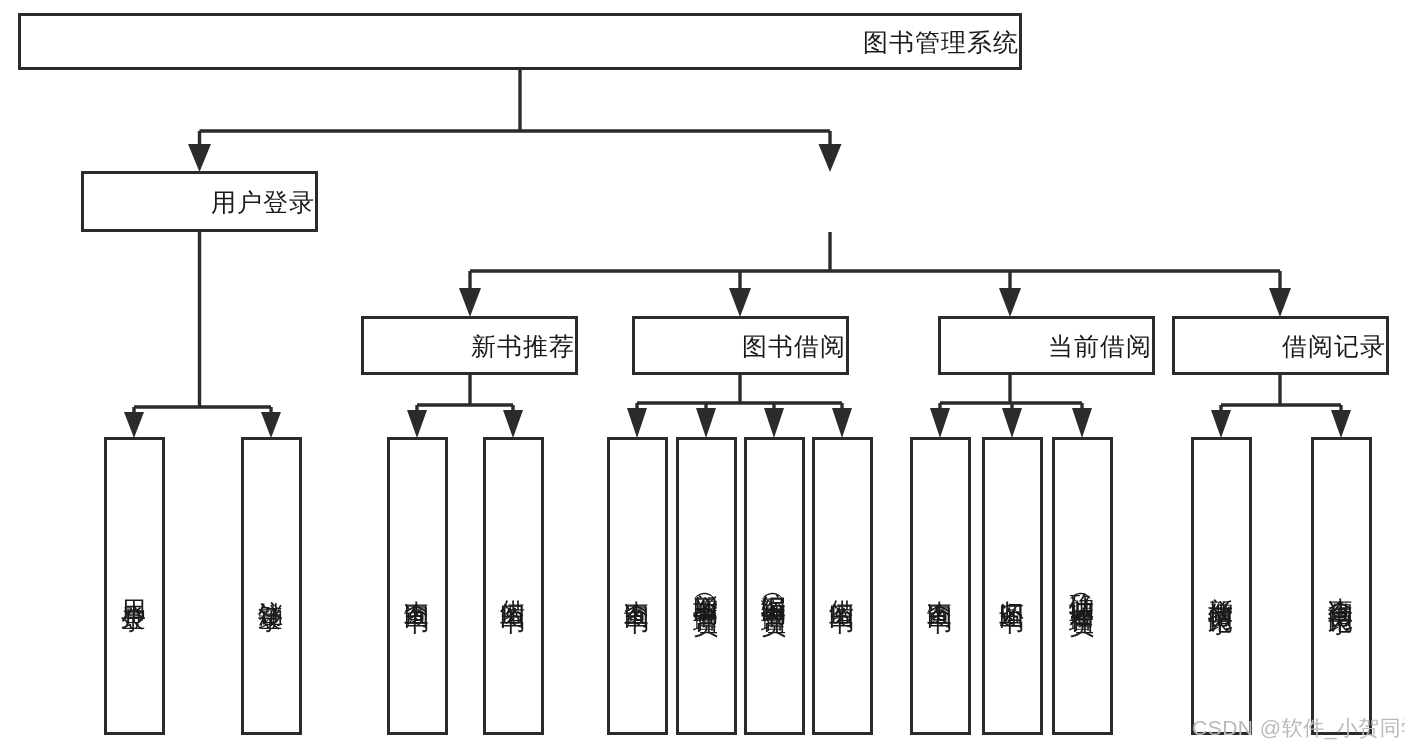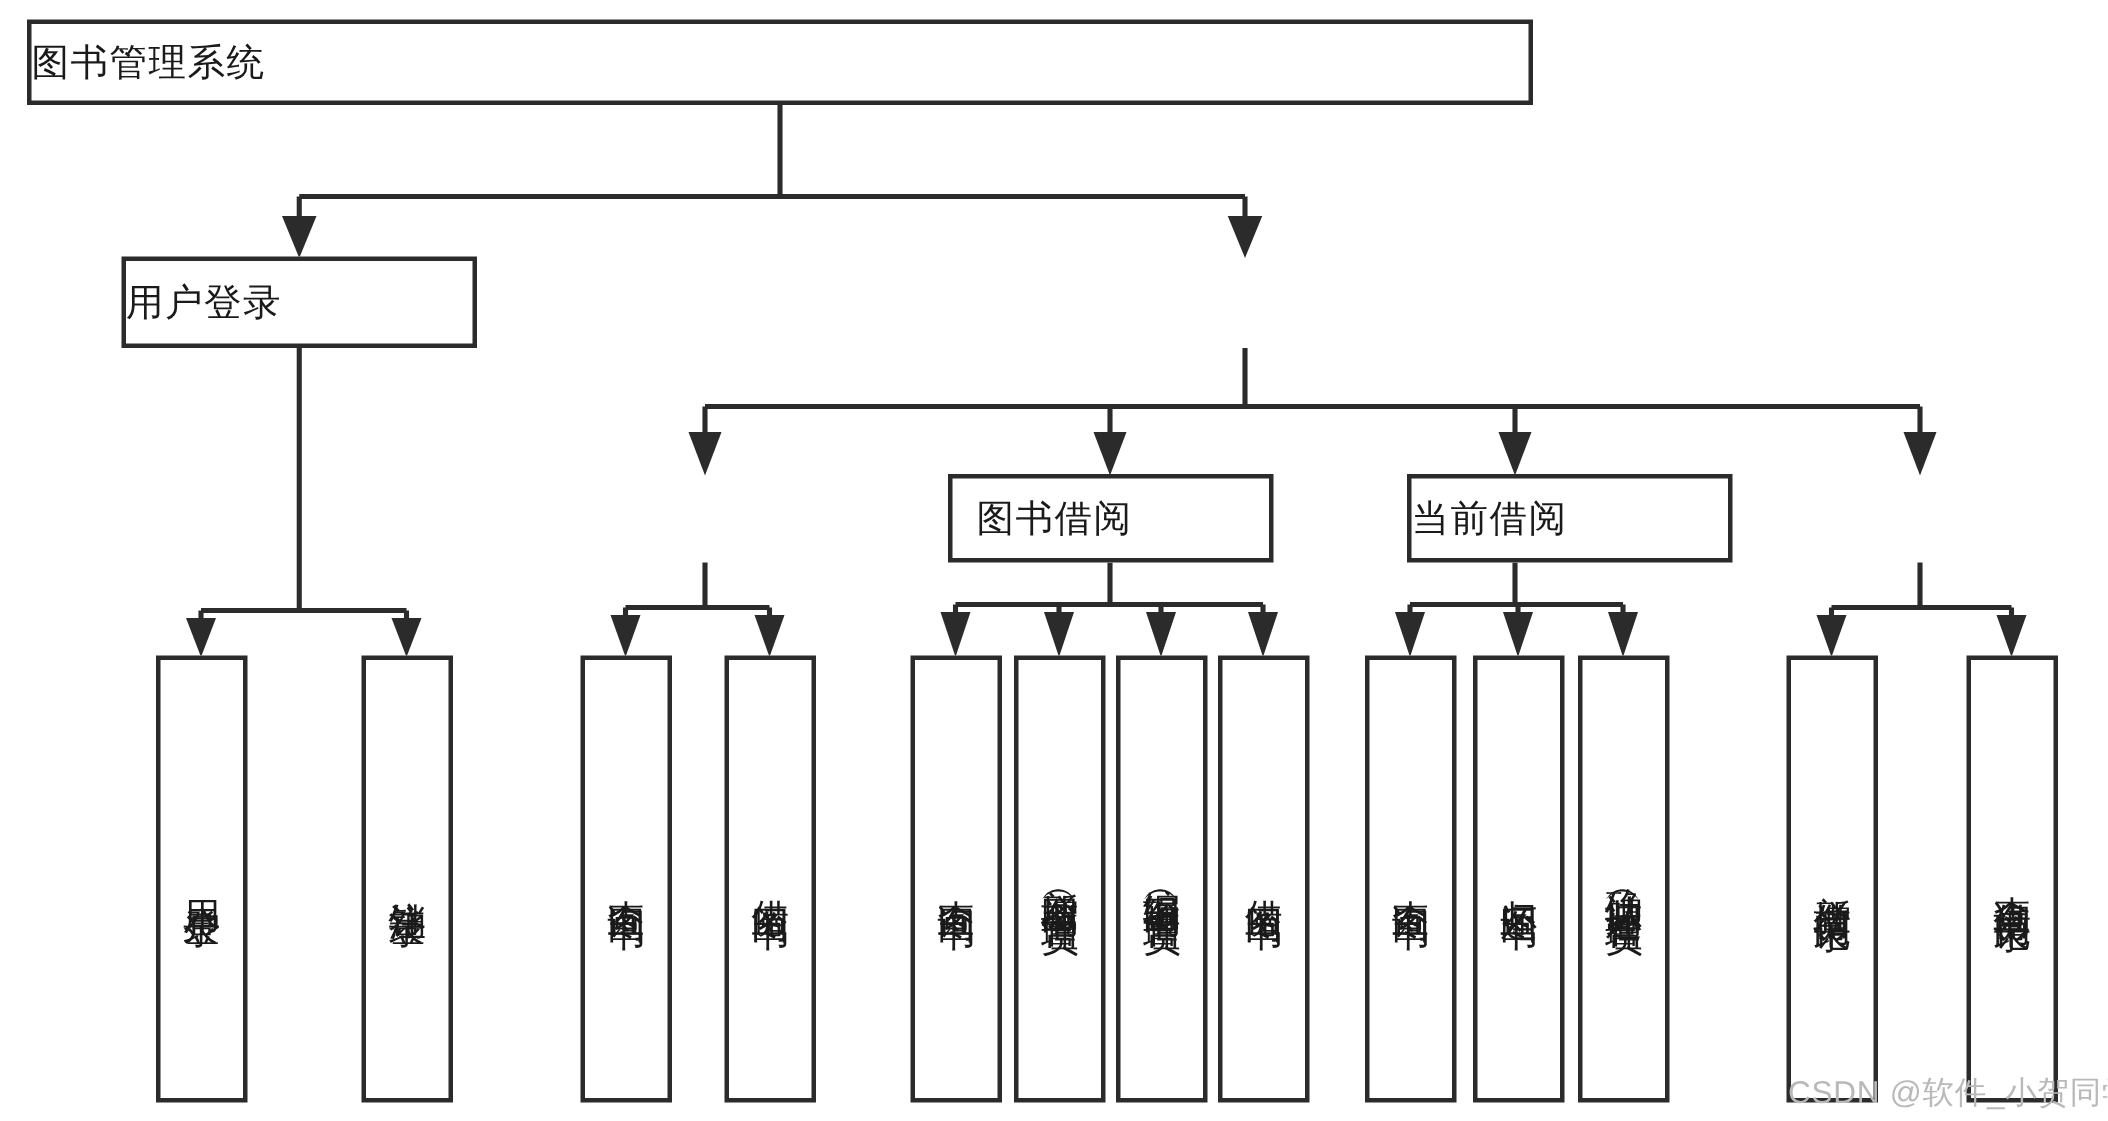--- a/index.html
+++ b/index.html
@@ -25,21 +25,21 @@
     height: 747px;
     pointer-events: none;
   }
   .node {
     position: absolute;
     box-sizing: border-box;
     border: 3px solid #2b2b2b;
     background: #ffffff;
     display: flex;
     align-items: center;
-    justify-content: flex-start;
+    justify-content: flex-end;
     color: #1a1a1a;
   }
   .node.horiz {
     font-size: 25px;
     letter-spacing: 1px;
     line-height: 1.2;
   }
   .node.vert {
     writing-mode: vertical-rl;
     text-orientation: upright;
@@ -148,26 +148,32 @@
   </svg>
 
   <div class="node horiz" id="n-root" style="left: 18px; top: 13px; width: 1004px; height: 57px;">
     <span>图书管理系统</span>
   </div>
 
   <div class="node horiz" id="n-l2-0" style="left: 81px; top: 171px; width: 237px; height: 61px;">
     <span>用户登录</span>
   </div>
 
+  <div class="node horiz" id="n-l3-0" style="left: 361px; top: 316px; width: 217px; height: 59px;">
+    <span>新书推荐</span>
+  </div>
   <div class="node horiz" id="n-l3-1" style="left: 632px; top: 316px; width: 217px; height: 59px; padding-left: 16px;">
     <span>图书借阅</span>
   </div>
   <div class="node horiz" id="n-l3-2" style="left: 902px; top: 316px; width: 217px; height: 59px; margin-left: 36px;">
     <span>当前借阅</span>
   </div>
+  <div class="node horiz" id="n-l3-3" style="left: 1172px; top: 316px; width: 217px; height: 59px;">
+    <span>借阅记录</span>
+  </div>
 
   <div class="node vert" id="n-lf-0" style="left: 104px; top: 437px; width: 61px; height: 298px;">
     <span class="vlabel">用户登录</span>
   </div>
   <div class="node vert" id="n-lf-1" style="left: 241px; top: 437px; width: 61px; height: 298px;">
     <span class="vlabel">注销登录</span>
   </div>
   <div class="node vert" id="n-lf-2" style="left: 387px; top: 437px; width: 61px; height: 298px;">
     <span class="vlabel">查询图书</span>
   </div>

